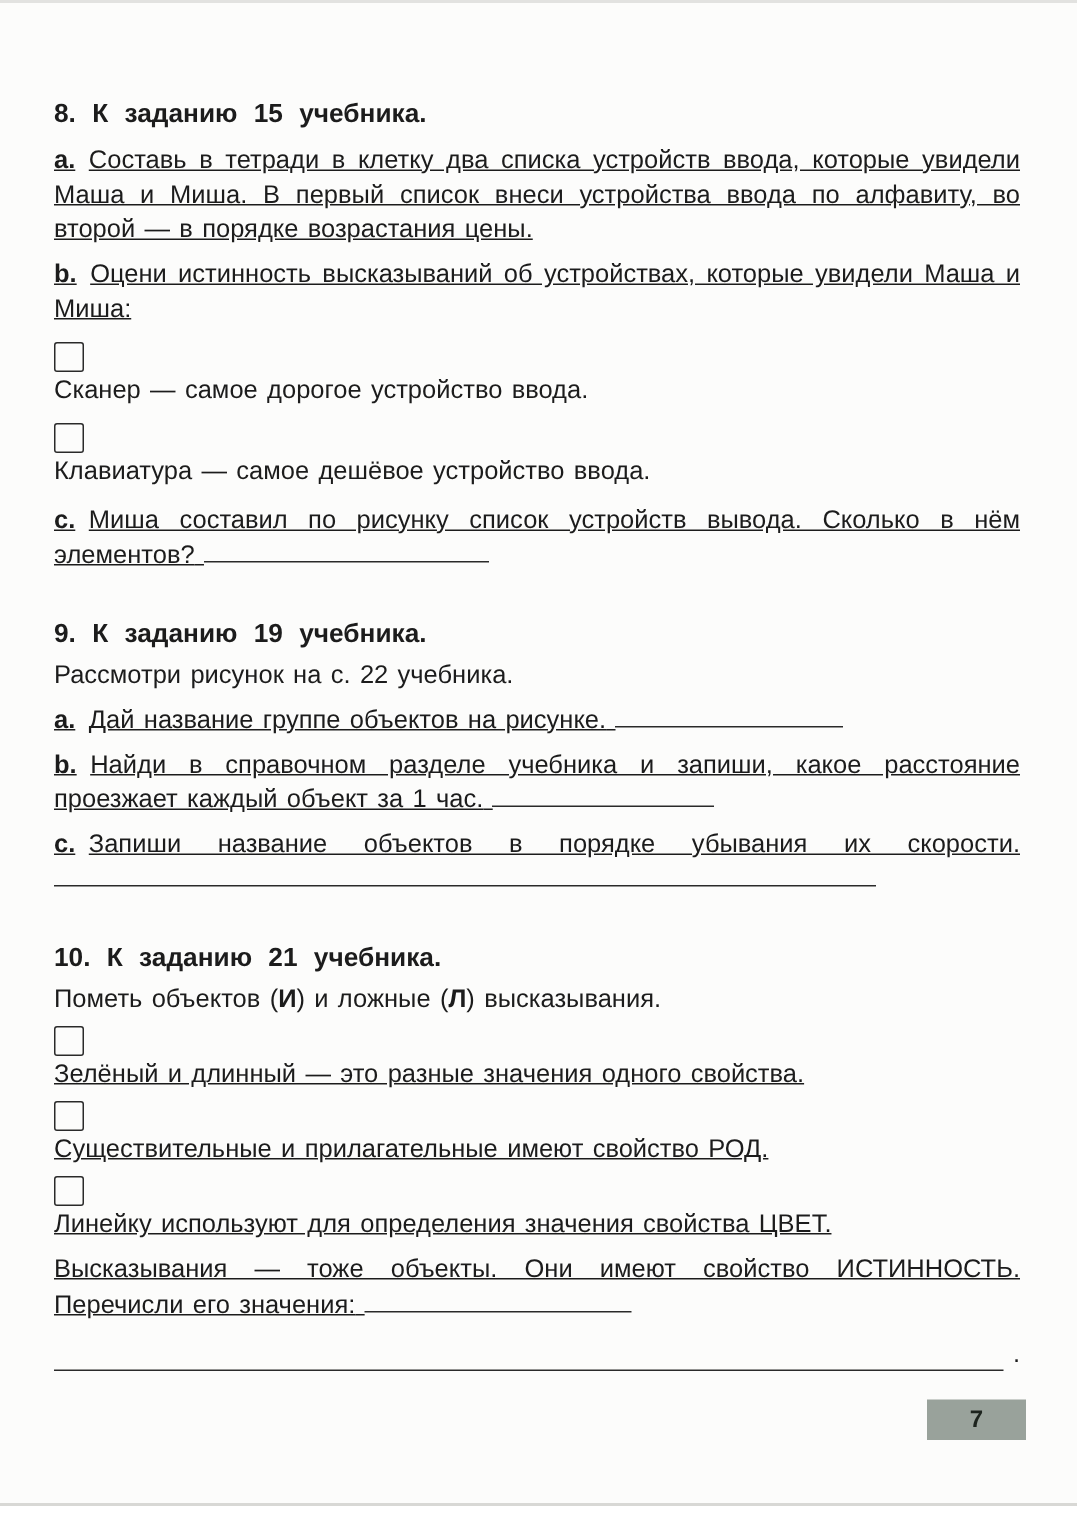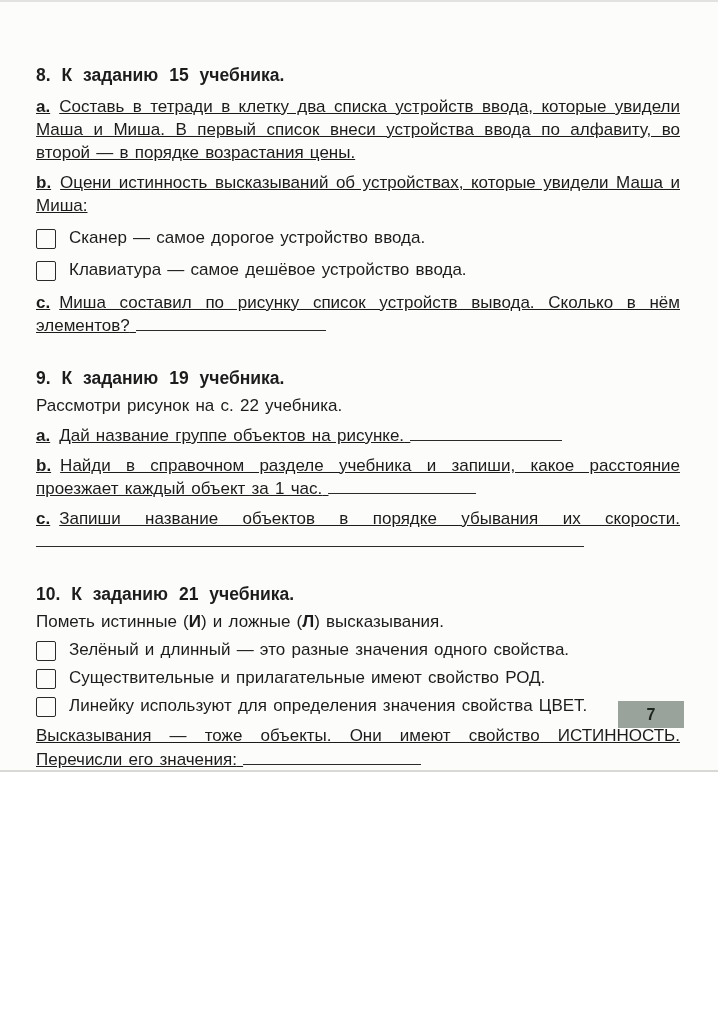--- a/index.html
+++ b/index.html
@@ -1,20 +1,20 @@
 <!DOCTYPE html>
 <html><head>
 <meta charset="utf-8">
 <style>
   * { margin: 0; padding: 0; box-sizing: border-box; }
   html, body { background: #ffffff; }
   .page {
     position: relative;
     width: 718px;
-    height: 772px;
+    height: 1004px;
     margin: 0 auto;
     background: #fcfcfb;
     border-top: 2px solid #e2e2e0;
     border-bottom: 2px solid #d8d8d5;
     font-family: "Liberation Sans", sans-serif;
     font-size: 17px;
     line-height: 1.36;
     color: #1c1c1c;
     padding: 62px 38px 0 36px;
     overflow: hidden;
@@ -33,24 +33,25 @@
   .item { margin-top: 7px; text-decoration: underline; }
   .lbl { font-weight: bold; margin-right: 9px; }
   .blank {
     display: inline-block;
     border-bottom: 1.4px solid #2a2a2a;
     height: 0.95em;
     vertical-align: baseline;
   }
   .cbrow {
     display: flex;
-    align-items: center;
+    align-items: flex-start;
     margin: 9px 0;
+    flex-direction: column;
   }
-  .cbrow.tight { margin: 5px 0; }
+  .cbrow.tight { margin: 5px 0; text-decoration: underline; }
   .checkbox {
     flex: none;
     width: 20px;
     height: 20px;
     border: 1.7px solid #2a2a2a;
     border-radius: 2px;
     margin: 2px 13px 0 0;
     background: #fcfcfb;
   }
   .cbtext { flex: 1; text-align: justify; word-spacing: 1.5px; }
@@ -101,21 +102,21 @@
   <section class="task">
     <h2 class="heading">9. К заданию 19 учебника.</h2>
     <p class="body">Рассмотри рисунок на с. 22 учебника.</p>
     <p class="body item"><b class="lbl">a.</b><span>Дай название группе объектов на рисунке.</span> <span class="blank" style="width:152px"></span></p>
     <p class="body item"><b class="lbl">b.</b><span>Найди в справочном разделе учебника и запиши, какое расстояние проезжает каждый объект за 1 час.</span> <span class="blank" style="width:148px"></span></p>
     <p class="body item"><b class="lbl">c.</b><span>Запиши название объектов в порядке убывания их скорости.</span> <span class="blank" style="width:548px"></span></p>
   </section>
 
   <section class="task">
     <h2 class="heading">10. К заданию 21 учебника.</h2>
-    <p class="body"><span>Пометь истинные (</span><b>И</b><span>) и ложные (</span><b>Л</b><span>) высказывания.</span></p>
+    <p class="body"><span>Пометь объектов (</span><b>И</b><span>) и ложные (</span><b>Л</b><span>) высказывания.</span></p>
 
     <div class="cbrow tight">
       <span class="checkbox"></span>
       <span class="cbtext">Зелёный и длинный — это разные значения одного свойства.</span>
     </div>
     <div class="cbrow tight">
       <span class="checkbox"></span>
       <span class="cbtext">Существительные и прилагательные имеют свойство РОД.</span>
     </div>
     <div class="cbrow tight">

